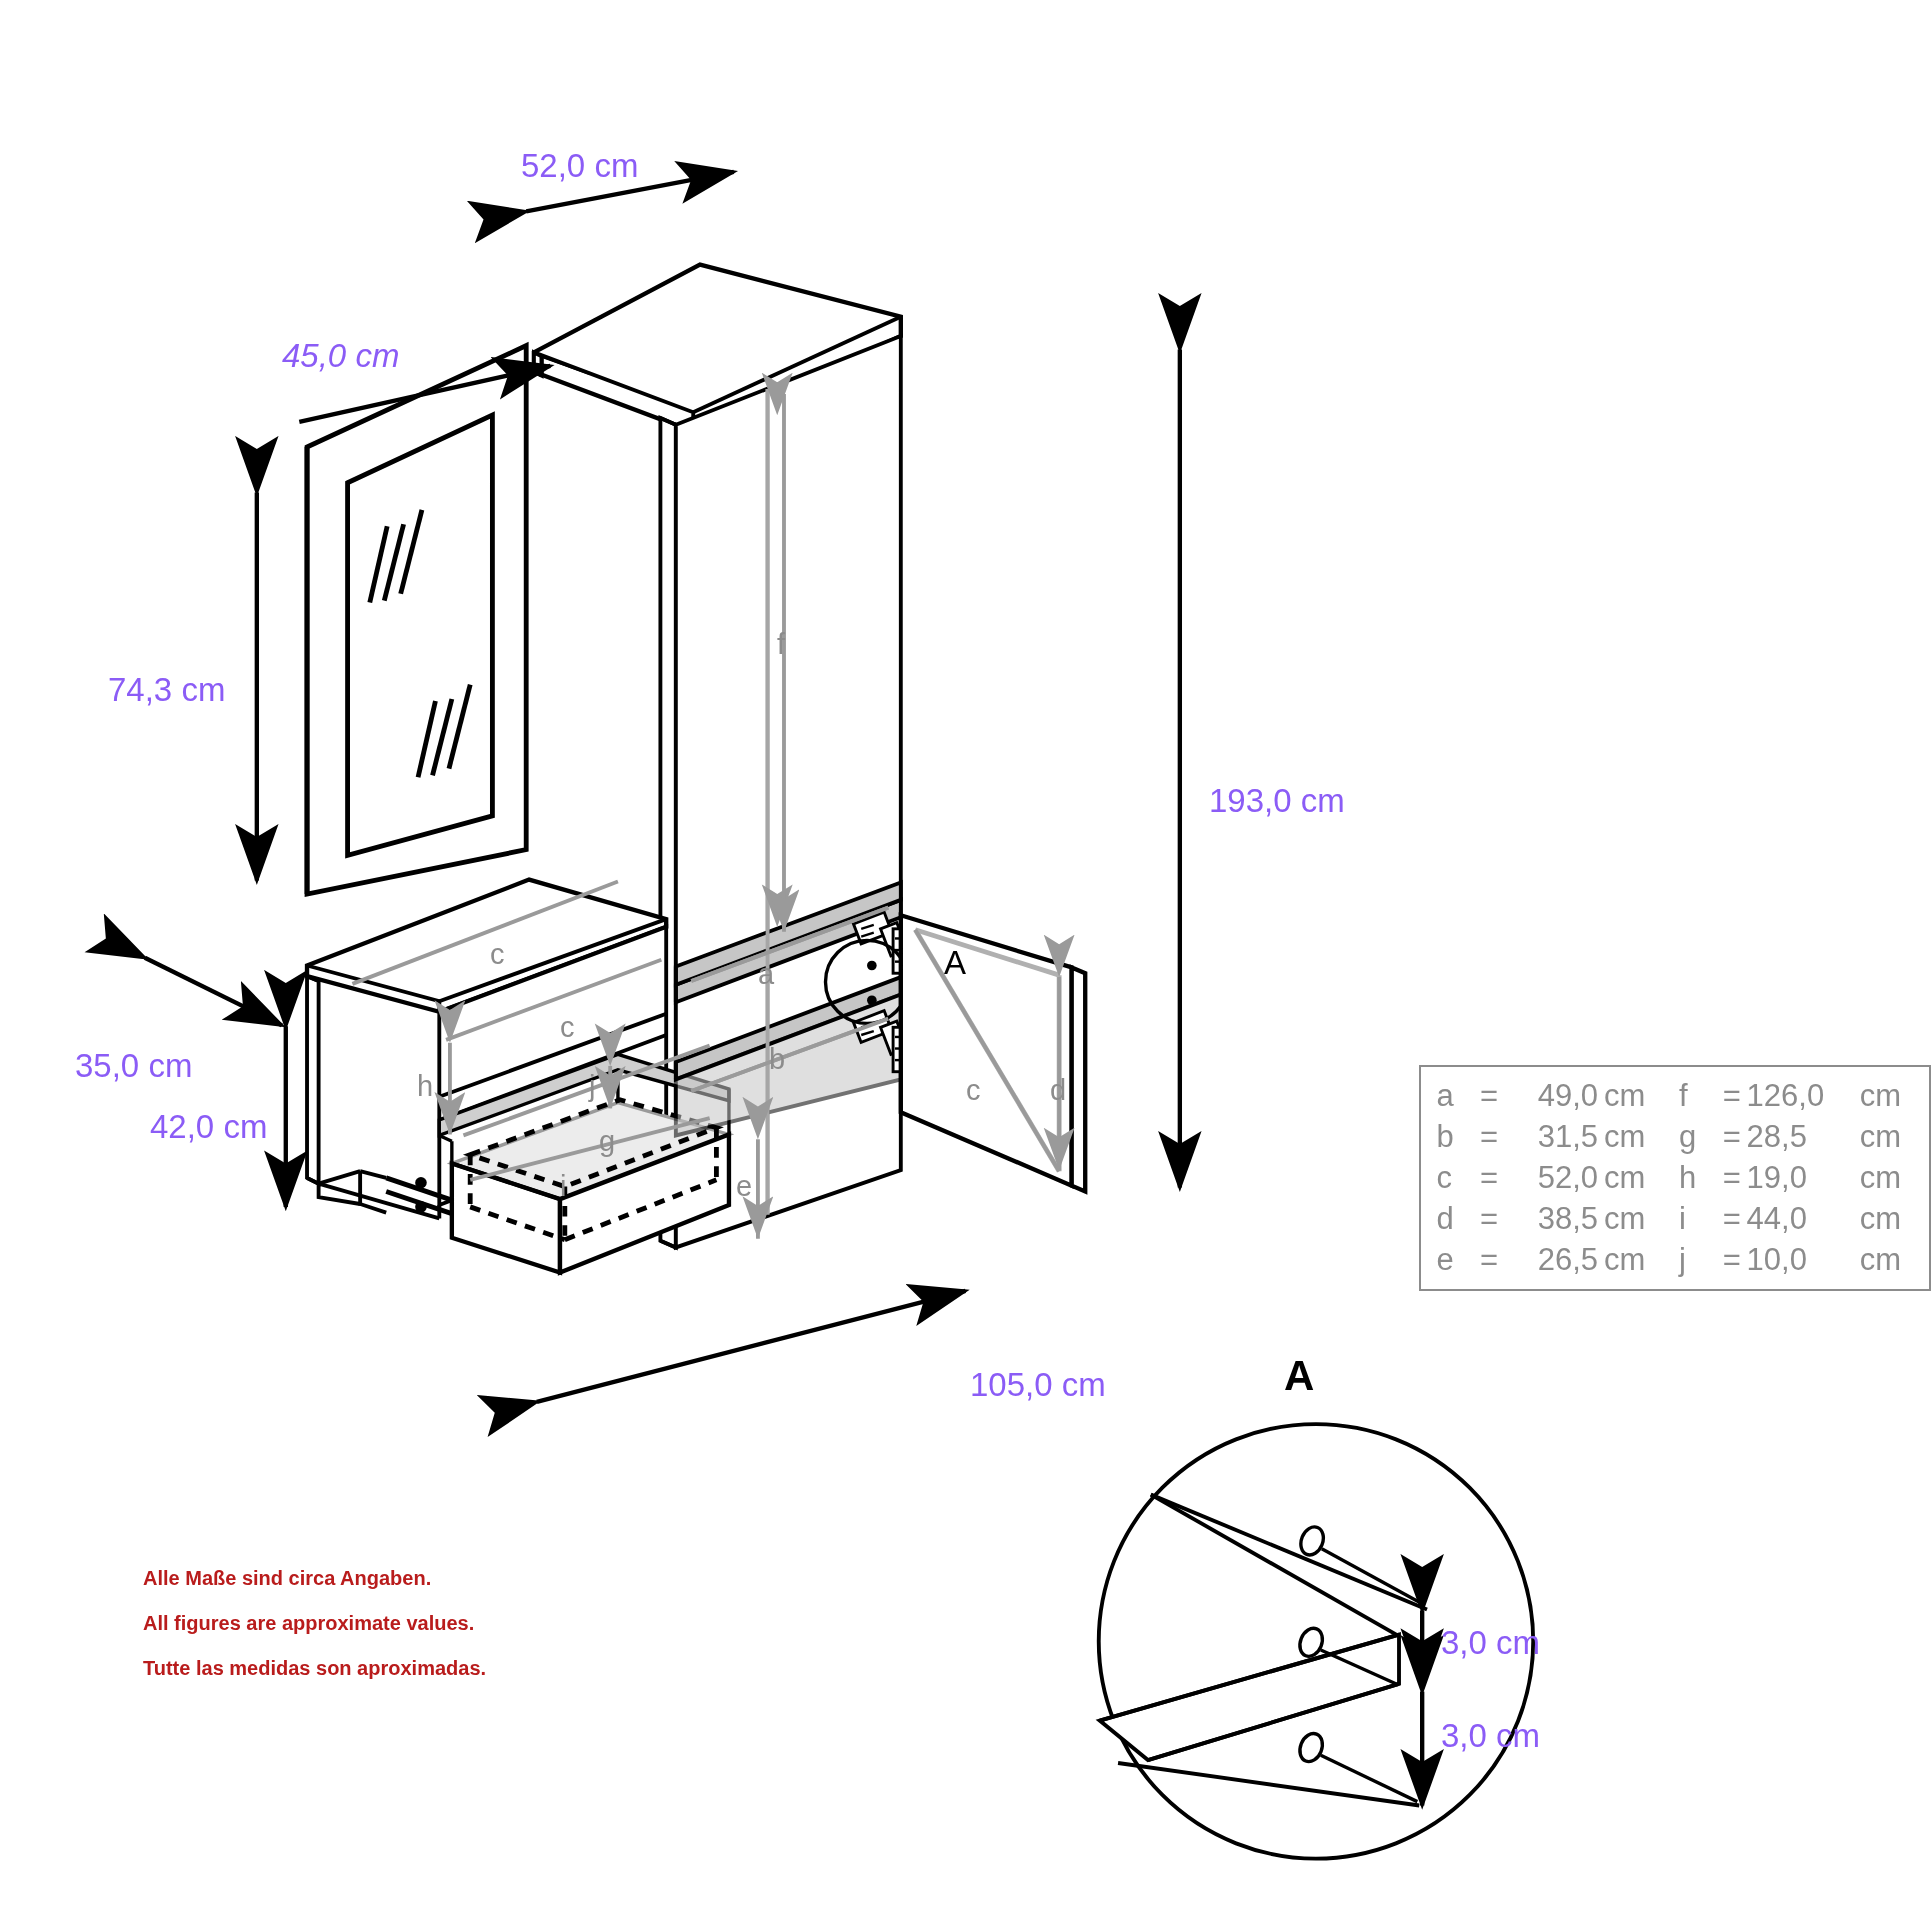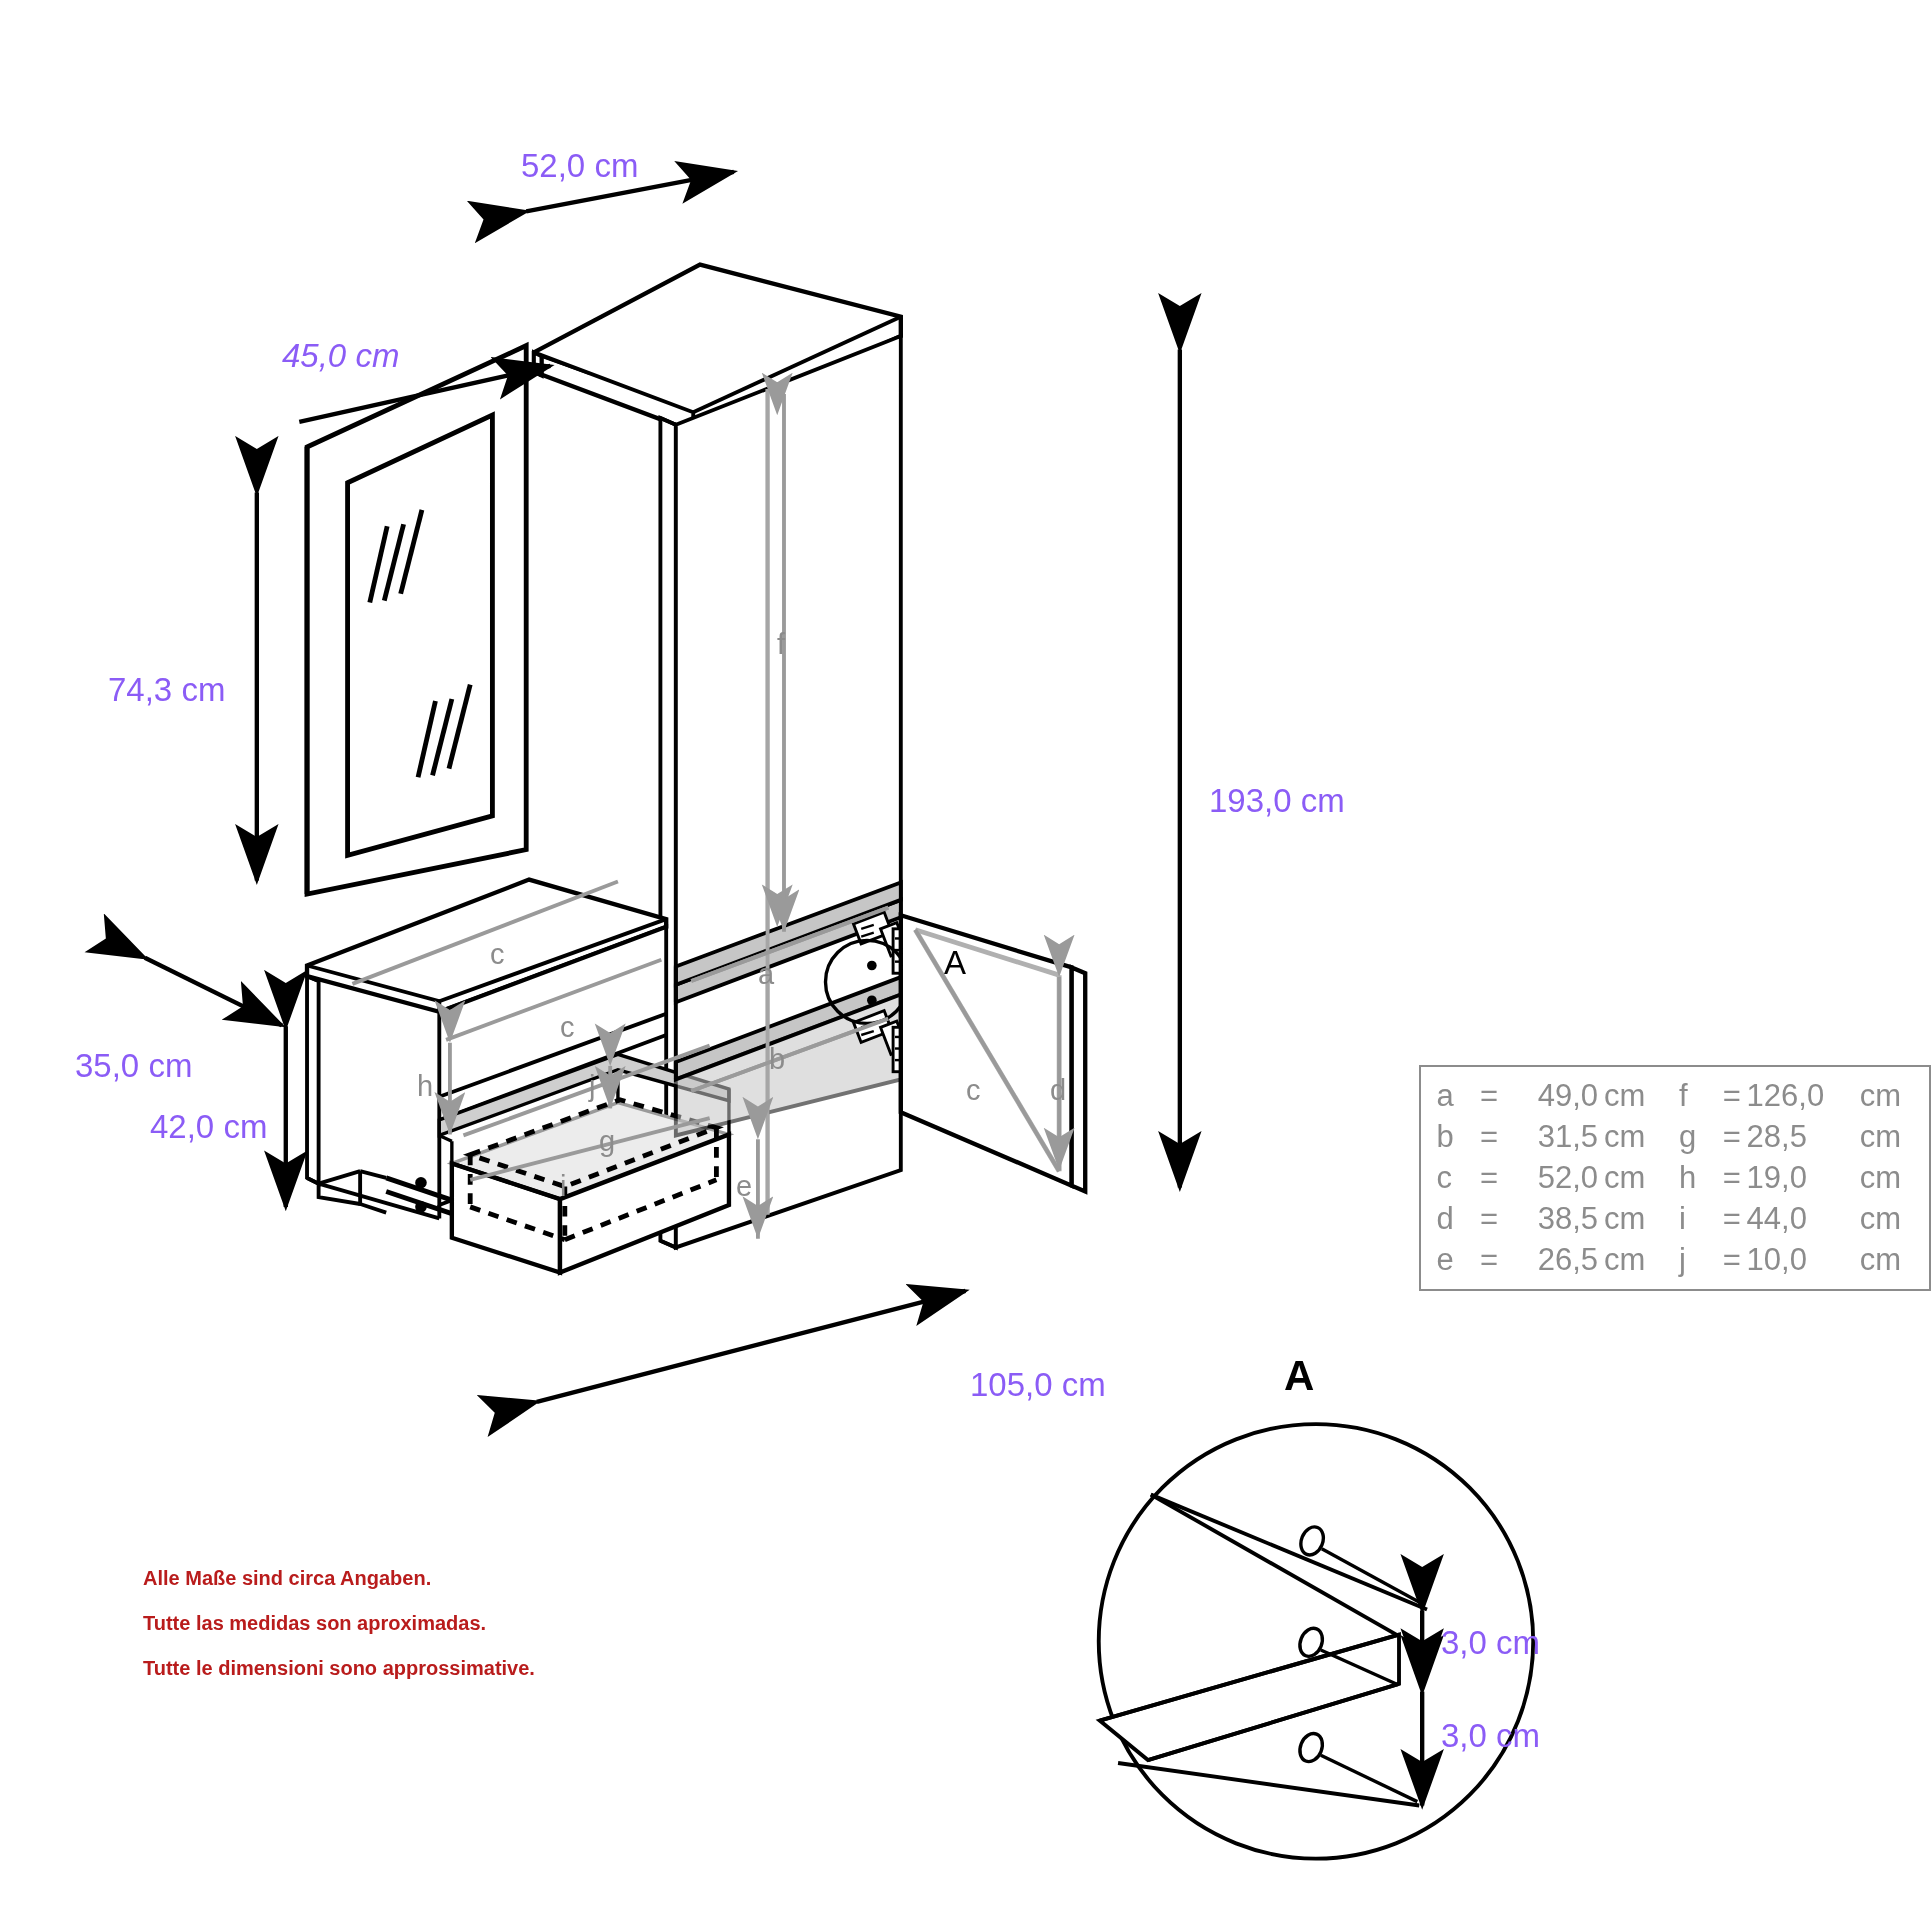--- a/index.html
+++ b/index.html
@@ -351,18 +351,18 @@
         <td class="eq">=</td>
         <td class="v2">10,0</td>
         <td class="u">cm</td>
       </tr>
     </tbody>
   </table>
 </div>
 
 <div class="notes">
   <div>Alle Maße sind circa Angaben.</div>
+  <div>All figures are approximate values.</div>
   <div>Tutte las medidas son aproximadas.</div>
-  <div>Tutte le dimensioni sono approssimative.</div>
 </div>
 
 </div>
 
 
 </body></html>

